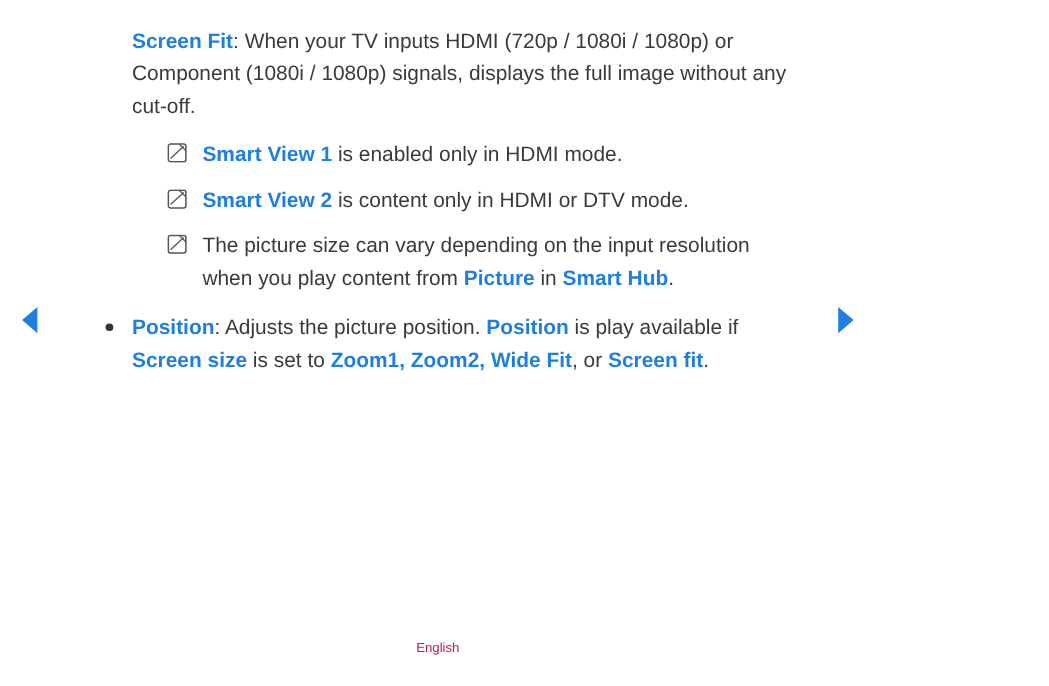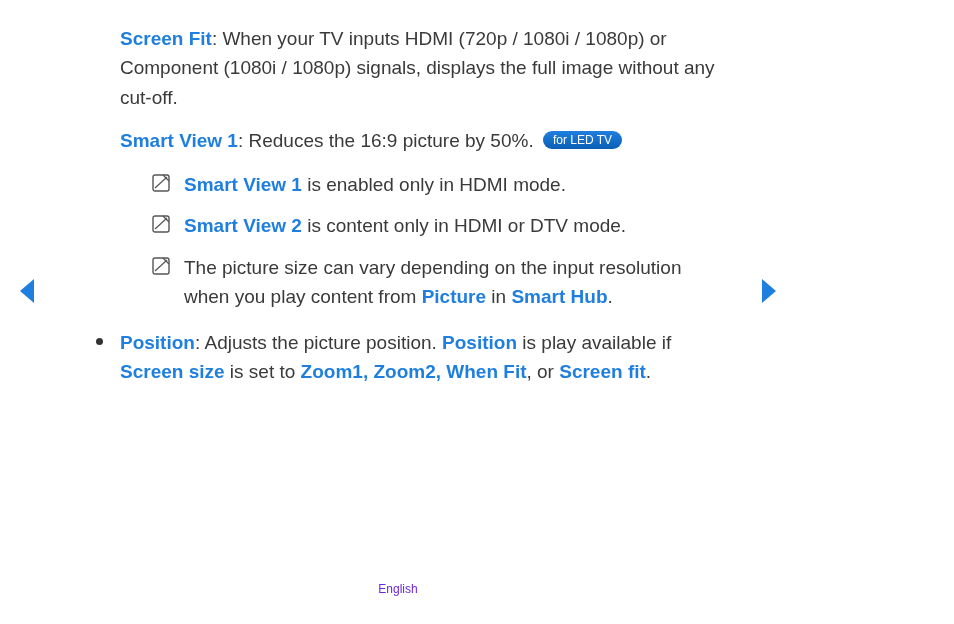--- a/index.html
+++ b/index.html
@@ -66,21 +66,21 @@
   .nav-left { left: 18px; }
   .nav-right { right: 18px; }
   .nav-left svg, .nav-right svg { width: 18px; height: 26px; display:block; }
   .footer {
     position: absolute;
     bottom: 28px;
     left: 0;
     right: 0;
     text-align: center;
     font-size: 12px;
-    color: #6d28d9;
+    color: #be185d;
   }
 </style>
 </head>
 <body>
 
 <div class="page">
 
   <div class="nav-left">
     <svg viewBox="0 0 18 26">
       <polygon points="16,1 16,25 2,13" fill="#1f7fde"></polygon>
@@ -92,23 +92,20 @@
       <polygon points="2,1 2,25 16,13" fill="#1f7fde"></polygon>
     </svg>
   </div>
 
   <div class="content">
 
     <div class="row">
       <span class="term">Screen Fit</span><span>: When your TV inputs HDMI (720p / 1080i / 1080p) or Component (1080i / 1080p) signals, displays the full image without any cut-off.</span>
     </div>
 
-    <div class="row">
-      <span class="term">Smart View 1</span><span>: Reduces the 16:9 picture by 50%. </span><span class="badge">for LED TV</span>
-    </div>
 
 
     <ul class="note-list">
       <li class="note-item">
         <svg class="note-icon" viewBox="0 0 18 18">
           <rect x="1" y="1" width="16" height="16" rx="2" fill="none" stroke="#555" stroke-width="1.4"></rect>
           <path d="M3 14 L15 3" stroke="#555" stroke-width="1.2"></path>
           <path d="M11 1 L17 7" stroke="#555" stroke-width="1.2"></path>
         </svg>
         <span class="link">Smart View 1</span><span> is enabled only in HDMI mode.</span>
@@ -127,21 +124,21 @@
           <path d="M3 14 L15 3" stroke="#555" stroke-width="1.2"></path>
           <path d="M11 1 L17 7" stroke="#555" stroke-width="1.2"></path>
         </svg>
         <span>The picture size can vary depending on the input resolution when you play content from </span><span class="link">Picture</span><span> in </span><span class="link">Smart Hub</span><span>.</span>
       </li>
     </ul>
 
     <div class="bullet-item">
       <span class="bullet-dot"></span>
       <span class="bullet-text">
-        <span class="term">Position</span><span>: Adjusts the picture position. </span><span class="link">Position</span><span> is play available if </span><span class="link">Screen size</span><span> is set to </span><span class="link">Zoom1, Zoom2, When Fit</span><span>, or </span><span class="link">Screen fit</span><span>.</span>
+        <span class="term">Position</span><span>: Adjusts the picture position. </span><span class="link">Position</span><span> is play available if </span><span class="link">Screen size</span><span> is set to </span><span class="link">Zoom1, Zoom2, Wide Fit</span><span>, or </span><span class="link">Screen fit</span><span>.</span>
       </span>
     </div>
 
   </div>
 
   <div class="footer">English</div>
 
 </div>
 
 </body></html>

